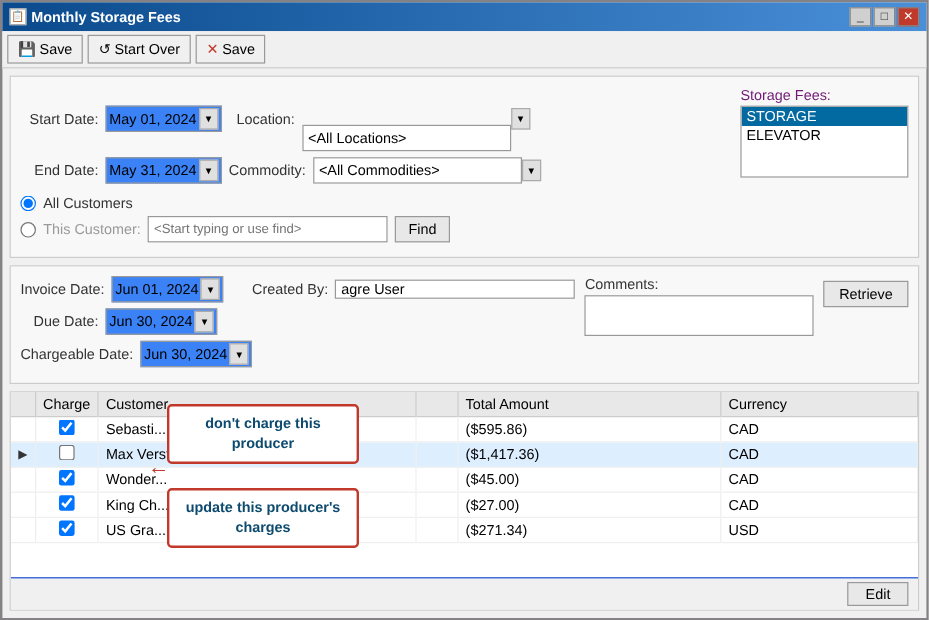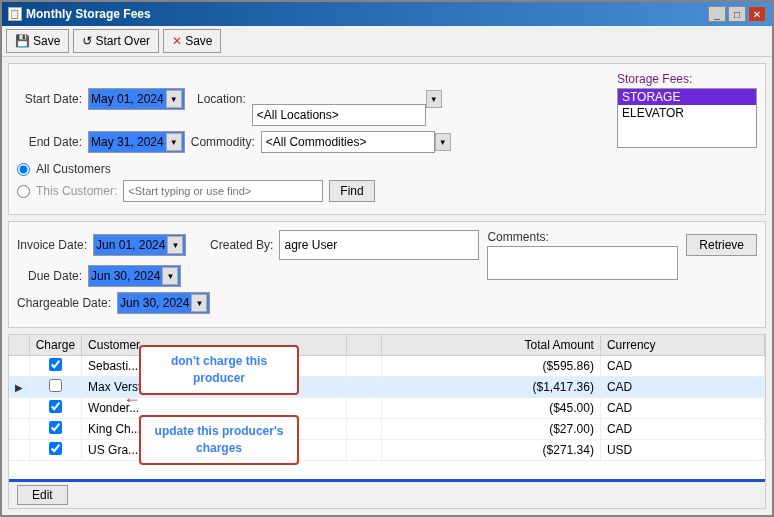--- a/index.html
+++ b/index.html
@@ -145,21 +145,21 @@
       background: white;
       height: 60px;
       overflow-y: auto;
       font-size: 12px;
     }
     .fees-item {
       padding: 1px 4px;
       cursor: pointer;
     }
     .fees-item.selected {
-      background: #6d28d9;
+      background: #0369a1;
       color: white;
     }
     .radio-section {
       display: flex;
       flex-direction: column;
       gap: 4px;
       padding: 4px 0;
     }
     .radio-row {
       display: flex;
@@ -252,28 +252,28 @@
     .row-indicator {
       width: 14px;
       font-size: 10px;
       color: #333;
     }
     .checkbox-cell {
       text-align: center;
       width: 30px;
     }
     .amount-cell {
-      text-align: right;
+      text-align: left;
     }
     .table-footer {
-      border-top: 3px solid #1d4ed8;
+      border-top: 1px solid #1d4ed8;
       padding: 3px 8px;
       display: flex;
       align-items: center;
-      justify-content: flex-start;
+      justify-content: flex-end;
       background: #f0f0f0;
     }
     .edit-btn {
       padding: 2px 14px;
       border: 1px solid #999;
       background: #e8e8e8;
       cursor: pointer;
       font-size: 12px;
     }
     
@@ -286,32 +286,32 @@
     }
     .callout-box {
       position: absolute;
       background: white;
       border: 2px solid #c0392b;
       border-radius: 4px;
       padding: 6px 10px;
       font-size: 12px;
       font-weight: bold;
       text-align: center;
-      color: #3b82f6;
+      color: #0c4a6e;
       line-height: 1.4;
     }
     .middle-form {
       display: flex;
       gap: 8px;
       align-items: flex-start;
     }
     .created-by-input {
       width: 200px;
       border: 1px solid #999;
-      height: 30px;
+      height: 16px;
       font-size: 12px;
       padding: 2px 4px;
       background: white;
     }
     .date-field-wrap {
       display: flex;
       align-items: center;
       border: 1px solid #999;
       background: #3b82f6;
       height: 22px;

